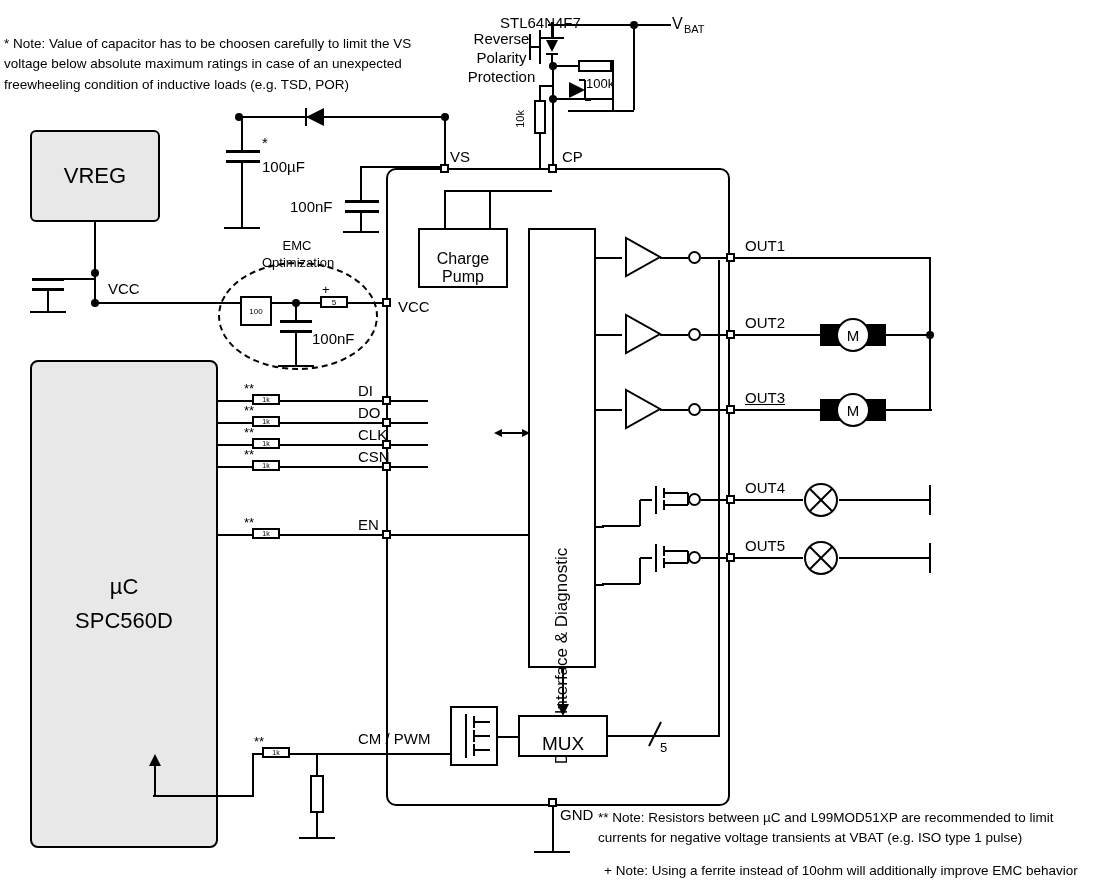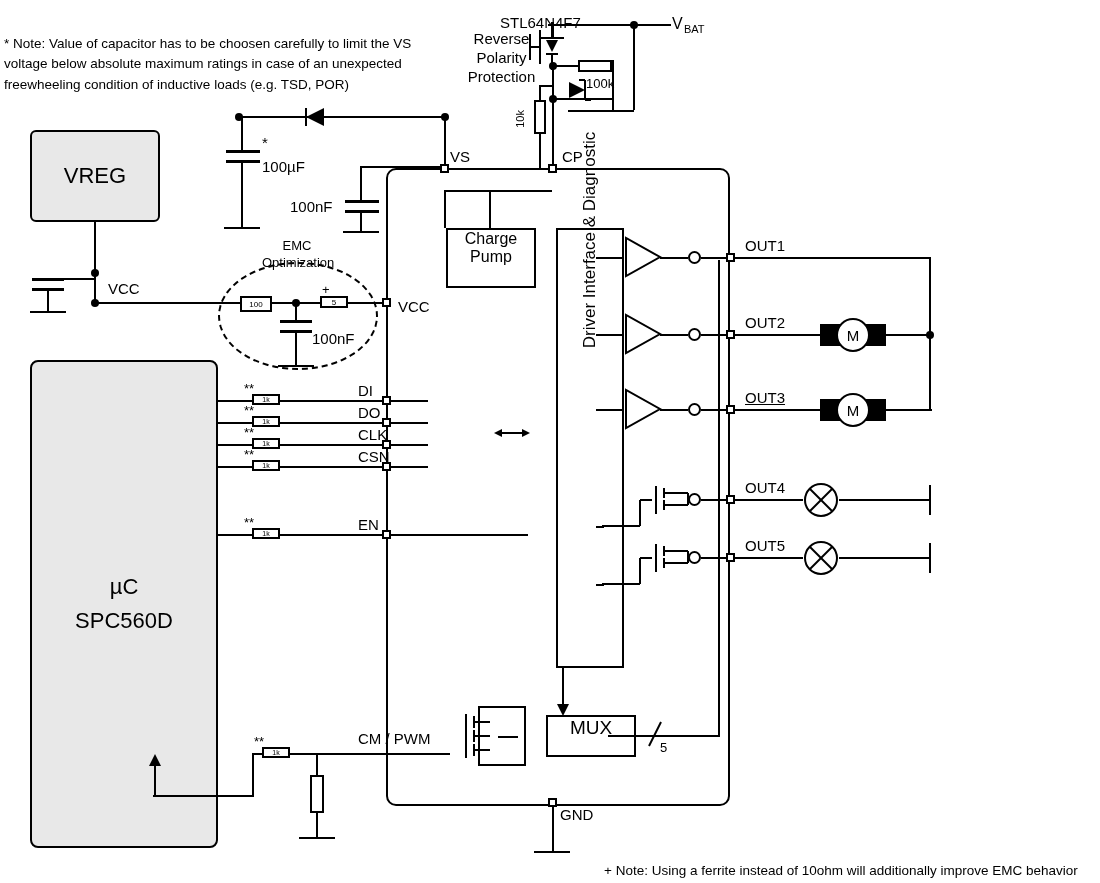--- a/index.html
+++ b/index.html
@@ -5,40 +5,42 @@
   html,body{margin:0;padding:0;background:#fff;}
   body{font-family:"Liberation Sans", sans-serif;color:#000;}
   #root{position:relative;width:1100px;height:883px;overflow:hidden;background:#fff;}
   .abs{position:absolute;}
   .txt{font-size:15px;line-height:1.25;white-space:pre;}
   .txt-s{font-size:13px;line-height:1.3;}
   .txt-xs{font-size:11px;line-height:1.25;}
   .note{font-size:13.5px;line-height:1.5;white-space:pre-line;}
   .box{border:2px solid #000;box-sizing:border-box;}
   .gbox{border:2px solid #000;background:#e8e8e8;box-sizing:border-box;display:flex;align-items:center;justify-content:center;text-align:center;}
-  .wbox{border:2px solid #000;background:#fff;box-sizing:border-box;display:flex;align-items:flex-start;justify-content:center;text-align:center;margin-left:28px;}
+  .wbox{border:2px solid #000;background:#fff;box-sizing:border-box;display:flex;align-items:flex-end;justify-content:center;text-align:center;}
   .ln{position:absolute;background:#000;}
   .h{height:2px;}
   .v{width:2px;}
   .pad{position:absolute;width:9px;height:9px;border:2px solid #000;background:#fff;box-sizing:border-box;}
   .dot{position:absolute;width:8px;height:8px;border-radius:50%;background:#000;}
   .node{position:absolute;width:13px;height:13px;border:2px solid #000;border-radius:50%;background:#fff;box-sizing:border-box;}
   .vert-label{transform:rotate(-90deg);transform-origin:center center;white-space:nowrap;}
   .res{position:absolute;border:2px solid #000;background:#fff;box-sizing:border-box;display:flex;align-items:center;justify-content:center;font-size:9px;}
   .cap-plate{position:absolute;background:#000;height:3px;}
   svg{display:block;overflow:visible;}
 </style>
 </head>
 <body>
 
 <div id="root">
 
   <div class="abs note" style="left:4px;top:34px;width:420px;">* Note: Value of capacitor has to be choosen carefully to limit the VS
 voltage below absolute maximum ratings in case of an unexpected
 freewheeling condition of inductive loads (e.g. TSD, POR)</div>
+  <div class="abs note" style="left:598px;top:808px;width:500px;">** Note: Resistors between µC and L99MOD51XP are recommended to limit
+          currents for negative voltage transients at VBAT (e.g. ISO type 1 pulse)</div>
   <div class="abs note" style="left:604px;top:861px;width:496px;">+ Note: Using a ferrite instead of 10ohm will additionally improve EMC behavior</div>
 
   <div class="abs txt" style="left:500px;top:14px;">STL64N4F7</div>
   <div class="abs txt" style="left:459px;top:30px;text-align:center;width:85px;white-space:pre-line;">Reverse
 Polarity
 Protection</div>
   <div class="abs txt" style="left:672px;top:14px;font-size:16px;">V</div>
   <div class="abs txt-xs" style="left:684px;top:23px;">BAT</div>
 
   <div class="ln h" style="left:633px;top:24px;width:38px;"></div>
@@ -187,21 +189,21 @@
   <div class="ln v" style="left:47px;top:278px;height:0px;"></div>
   <div class="ln h" style="left:47px;top:278px;width:48px;"></div>
   <div class="cap-plate" style="left:32px;top:278px;width:32px;"></div>
   <div class="cap-plate" style="left:32px;top:288px;width:32px;"></div>
   <div class="ln v" style="left:47px;top:291px;height:20px;"></div>
   <div class="ln h" style="left:30px;top:311px;width:36px;"></div>
 
   <div class="abs" style="left:218px;top:262px;width:156px;height:104px;border:2px dashed #000;border-radius:50%;"></div>
   <div class="abs txt-s" style="left:262px;top:238px;text-align:center;width:70px;white-space:pre-line;">EMC
 Optimization</div>
-  <div class="res" style="left:240px;top:296px;width:32px;height:16px;">
+  <div class="res" style="left:240px;top:296px;width:32px;height:30px;">
     <span style="font-size:8px;">100</span>
   </div>
   <div class="res" style="left:320px;top:296px;width:28px;height:12px;">
     <span style="font-size:8px;">5</span>
   </div>
   <div class="abs txt-s" style="left:322px;top:282px;">+</div>
   <div class="dot" style="left:292px;top:299px;"></div>
   <div class="ln v" style="left:295px;top:302px;height:18px;"></div>
   <div class="cap-plate" style="left:280px;top:320px;width:32px;"></div>
   <div class="cap-plate" style="left:280px;top:330px;width:32px;"></div>

